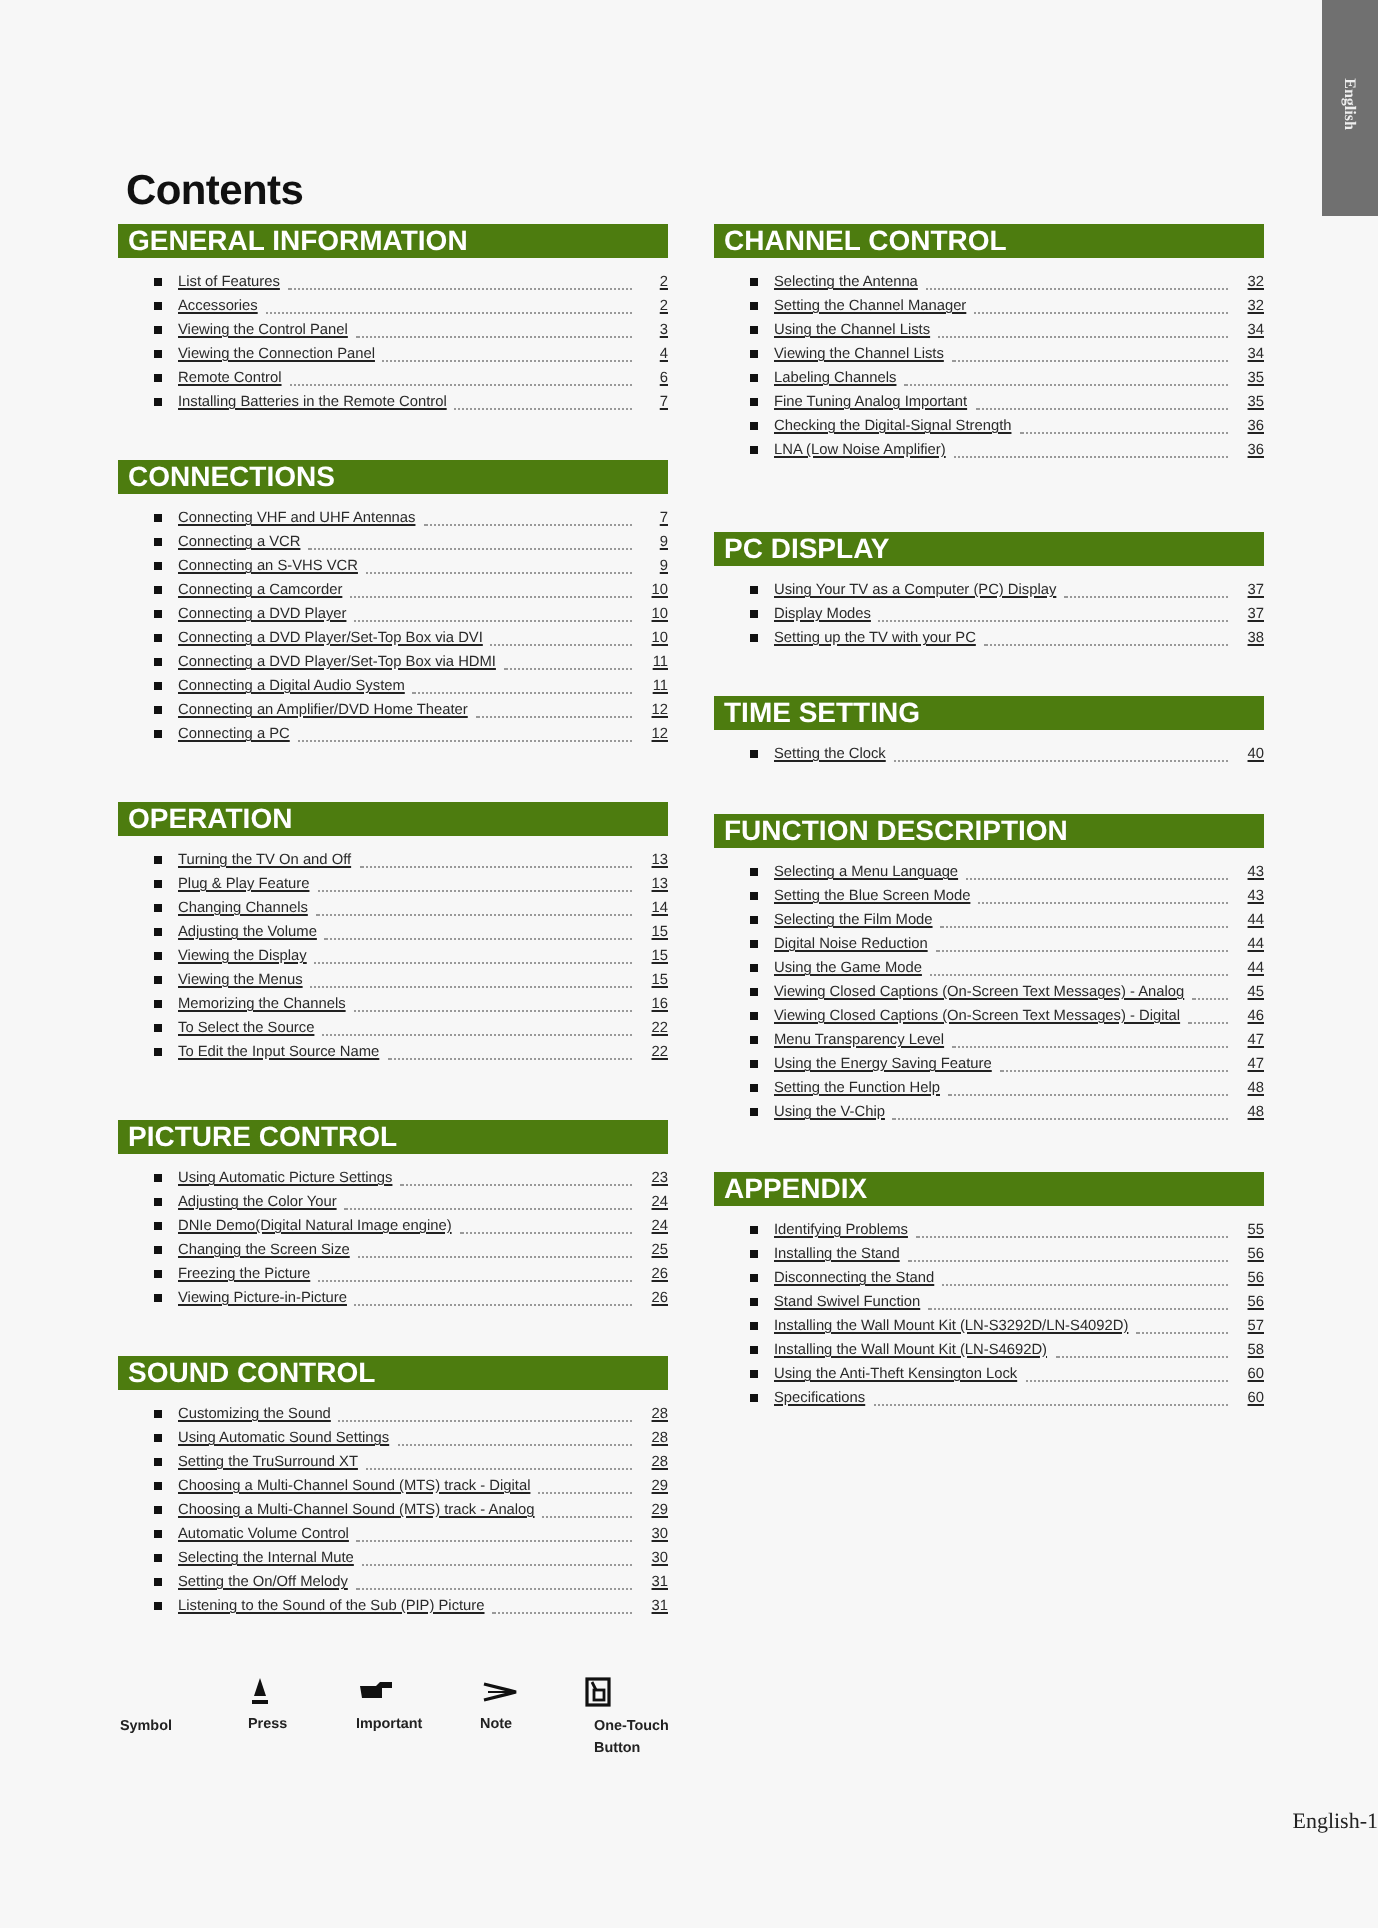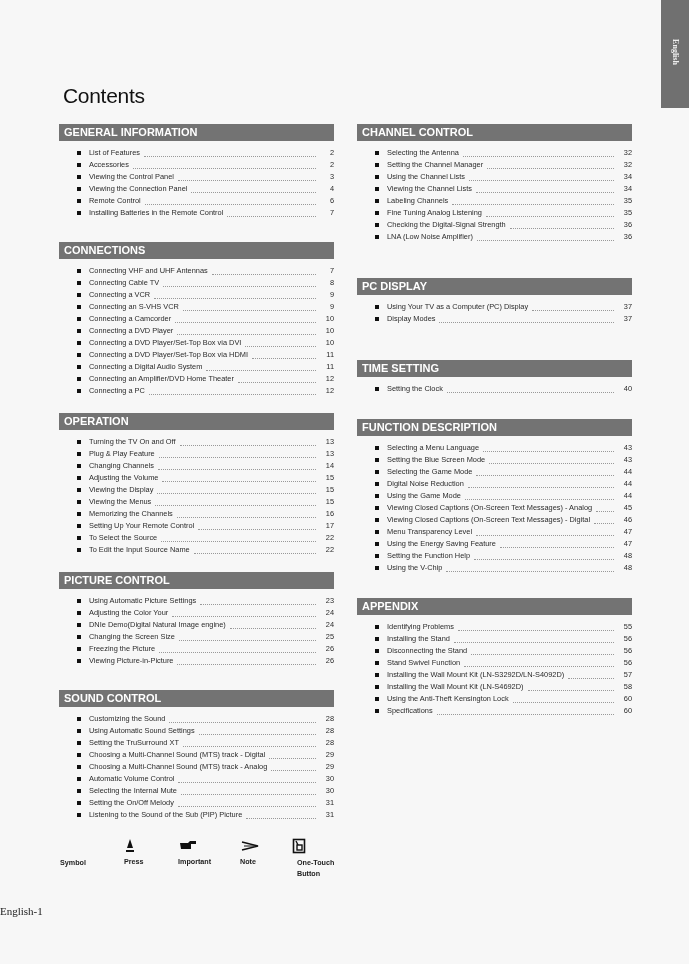--- a/index.html
+++ b/index.html
@@ -8,48 +8,48 @@
     font-family:"Liberation Sans", sans-serif; color:#222;
   }
   .lang-tab {
     position:absolute; left:661px; top:0; width:28px; height:108px; background:#707070;
   }
   .lang-tab span {
     position:absolute; left:50%; top:52px; transform:translate(-50%,-50%) rotate(90deg);
     color:#eee; font-family:"Liberation Serif", serif; font-weight:bold; font-size:8px; white-space:nowrap;
   }
   .page-title {
-    position:absolute; left:63px; top:84px; font-size:21px; font-weight:normal; color:#111; letter-spacing:-0.3px;
+    position:absolute; left:63px; top:84px; font-size:21px; font-weight:bold; color:#111; letter-spacing:-0.3px;
   }
   .section { position:absolute; }
   .sec-head {
-    height:17px; background:#737373; color:#fff; font-weight:bold; font-size:11px;
-    line-height:17px; padding-left:5px; box-sizing:border-box;margin-top:12px;
-  }
-  .rows { margin-top:6px; }
+    height:17px; background:#4d7c0f; color:#fff; font-weight:bold; font-size:14px;
+    line-height:17px; padding-left:5px; box-sizing:border-box;
+  }
+  .rows { margin-top:6px;text-decoration:underline; }
   .row {
     position:relative; height:12px; font-size:7.4px; line-height:12px; color:#2a2a2a;
     display:flex; align-items:center;
   }
   .bullet {
     width:4px; height:4px; background:#111; margin-left:18px; margin-right:8px; flex:none;
   }
   .label { white-space:nowrap; flex:none; }
   .leader {
     flex:1; margin:0 4px; border-bottom:1px dotted #999; height:0; transform:translateY(3px);
   }
   .page { width:14px; text-align:right; flex:none; }
   .left-col { left:59px; width:275px; }
   .right-col { left:357px; width:275px; }
 
   .legend { position:absolute; top:838px; left:0; width:689px; height:50px; }
   .legend-item { position:absolute; font-size:7.2px; font-weight:bold; color:#222; }
   .legend-item .ic { display:block; height:16px; margin-bottom:3px; }
   .footer-page {
-    position:absolute; top:905px; left:0; width:689px; text-align:left;
+    position:absolute; top:905px; left:0; width:689px; text-align:right;
     font-family:"Liberation Serif", serif; font-size:11px; color:#222;
   }
 </style>
 </head>
 <body>
 
 <div class="lang-tab">
   <span>English</span>
 </div>
 
@@ -101,26 +101,20 @@
       <div class="sec-head">CONNECTIONS</div>
       <div class="rows">
         <div class="row">
           <span class="bullet"></span>
           <span class="label">Connecting VHF and UHF Antennas</span>
           <span class="leader"></span>
           <span class="page">7</span>
         </div>
         <div class="row">
           <span class="bullet"></span>
-          <span class="label">Connecting Cable TV</span>
-          <span class="leader"></span>
-          <span class="page">8</span>
-        </div>
-        <div class="row">
-          <span class="bullet"></span>
           <span class="label">Connecting a VCR</span>
           <span class="leader"></span>
           <span class="page">9</span>
         </div>
         <div class="row">
           <span class="bullet"></span>
           <span class="label">Connecting an S-VHS VCR</span>
           <span class="leader"></span>
           <span class="page">9</span>
         </div>
@@ -205,26 +199,20 @@
           <span class="bullet"></span>
           <span class="label">Viewing the Menus</span>
           <span class="leader"></span>
           <span class="page">15</span>
         </div>
         <div class="row">
           <span class="bullet"></span>
           <span class="label">Memorizing the Channels</span>
           <span class="leader"></span>
           <span class="page">16</span>
-        </div>
-        <div class="row">
-          <span class="bullet"></span>
-          <span class="label">Setting Up Your Remote Control</span>
-          <span class="leader"></span>
-          <span class="page">17</span>
         </div>
         <div class="row">
           <span class="bullet"></span>
           <span class="label">To Select the Source</span>
           <span class="leader"></span>
           <span class="page">22</span>
         </div>
         <div class="row">
           <span class="bullet"></span>
           <span class="label">To Edit the Input Source Name</span>
@@ -363,21 +351,21 @@
           <span class="page">34</span>
         </div>
         <div class="row">
           <span class="bullet"></span>
           <span class="label">Labeling Channels</span>
           <span class="leader"></span>
           <span class="page">35</span>
         </div>
         <div class="row">
           <span class="bullet"></span>
-          <span class="label">Fine Tuning Analog Listening</span>
+          <span class="label">Fine Tuning Analog Important</span>
           <span class="leader"></span>
           <span class="page">35</span>
         </div>
         <div class="row">
           <span class="bullet"></span>
           <span class="label">Checking the Digital-Signal Strength</span>
           <span class="leader"></span>
           <span class="page">36</span>
         </div>
         <div class="row">
@@ -396,20 +384,26 @@
           <span class="label">Using Your TV as a Computer (PC) Display</span>
           <span class="leader"></span>
           <span class="page">37</span>
         </div>
         <div class="row">
           <span class="bullet"></span>
           <span class="label">Display Modes</span>
           <span class="leader"></span>
           <span class="page">37</span>
         </div>
+        <div class="row">
+          <span class="bullet"></span>
+          <span class="label">Setting up the TV with your PC</span>
+          <span class="leader"></span>
+          <span class="page">38</span>
+        </div>
       </div>
     </div>
     <div class="section right-col" style="top: 348px;">
       <div class="sec-head">TIME SETTING</div>
       <div class="rows">
         <div class="row">
           <span class="bullet"></span>
           <span class="label">Setting the Clock</span>
           <span class="leader"></span>
           <span class="page">40</span>
@@ -426,21 +420,21 @@
           <span class="page">43</span>
         </div>
         <div class="row">
           <span class="bullet"></span>
           <span class="label">Setting the Blue Screen Mode</span>
           <span class="leader"></span>
           <span class="page">43</span>
         </div>
         <div class="row">
           <span class="bullet"></span>
-          <span class="label">Selecting the Game Mode</span>
+          <span class="label">Selecting the Film Mode</span>
           <span class="leader"></span>
           <span class="page">44</span>
         </div>
         <div class="row">
           <span class="bullet"></span>
           <span class="label">Digital Noise Reduction</span>
           <span class="leader"></span>
           <span class="page">44</span>
         </div>
         <div class="row">

